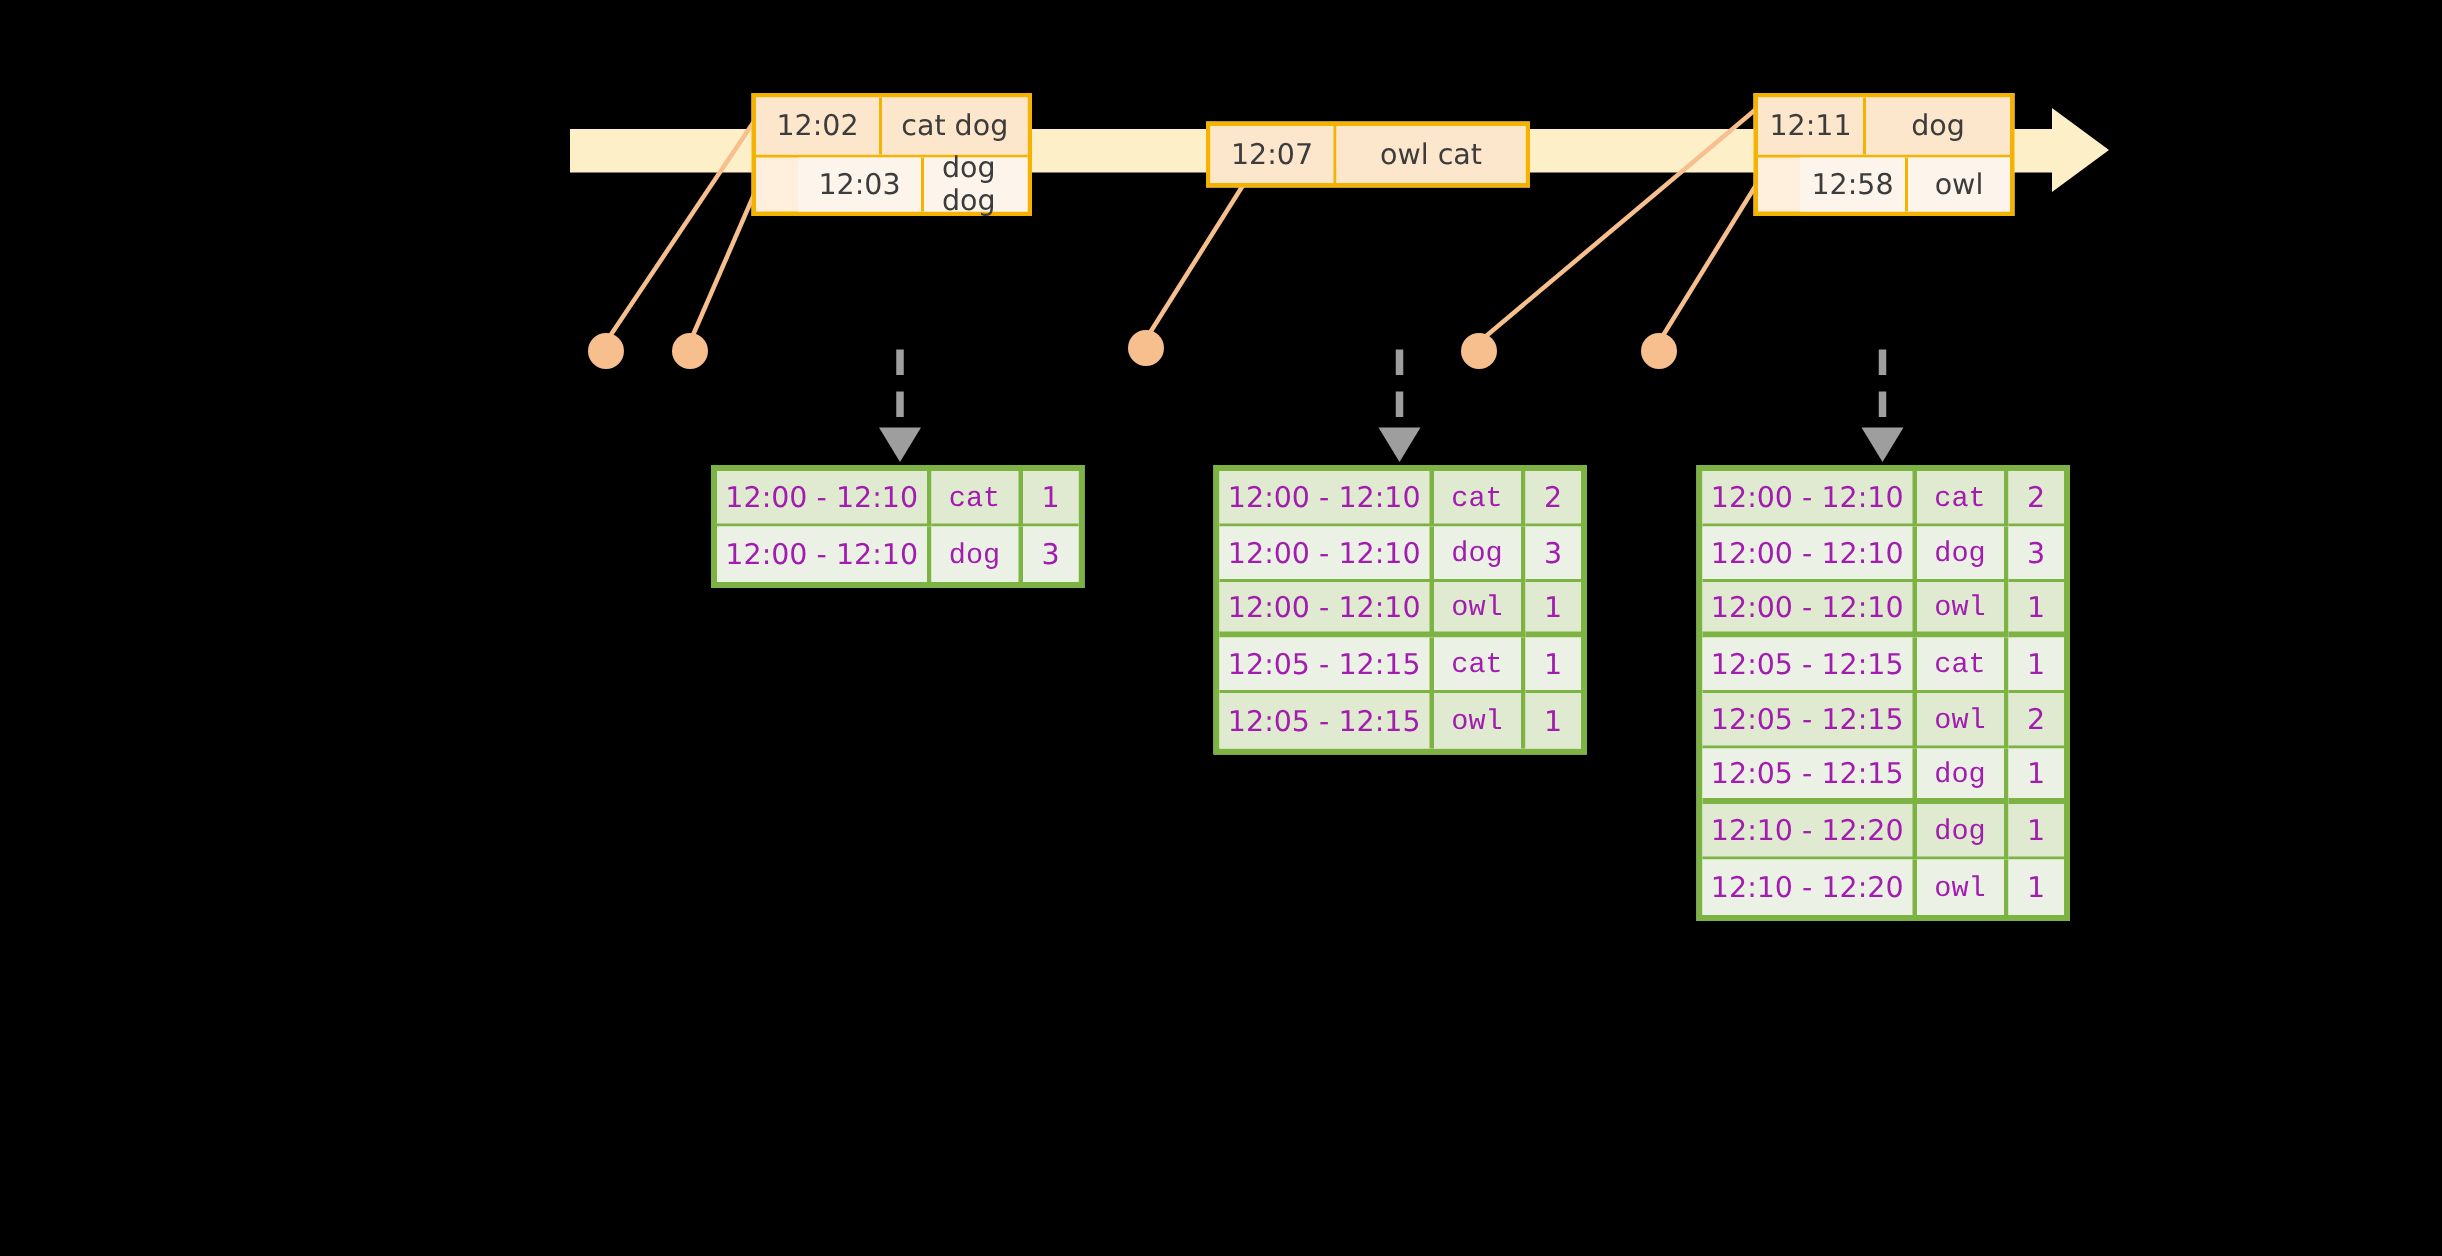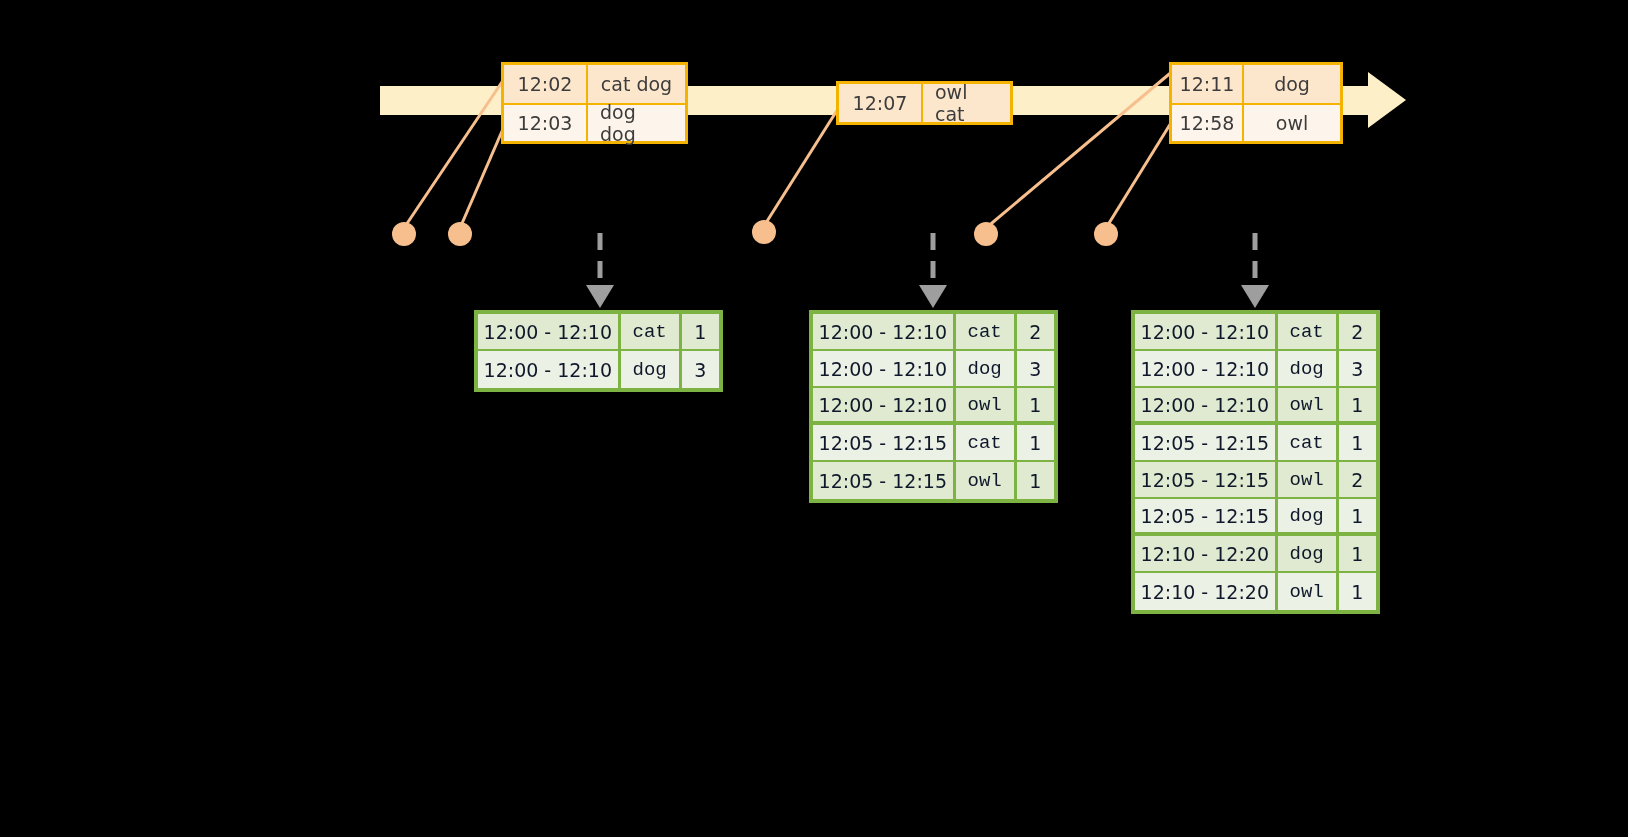--- a/index.html
+++ b/index.html
@@ -54,20 +54,21 @@
     background: #ffefdc;
     box-sizing: border-box;
   }
   .event-row {
     display: flex;
     height: 38px;
     box-sizing: border-box;
   }
   .event-row + .event-row {
     border-top: 2px solid #f5b301;
+    padding-left: 28px;
   }
   .event-row.alt .ev-time, .event-row.alt .ev-words {
     background: #fdf4eb;
   }
   .ev-time {
     width: 84px;
     background: #fde7cc;
     display: flex;
     align-items: center;
     justify-content: center;
@@ -82,21 +83,21 @@
     display: flex;
     align-items: center;
     justify-content: center;
     font-size: 19px;
     color: #3c3c3c;
     box-sizing: border-box;
     padding: 0 12px;
   }
 
   #event-box-1 { left: 501px; top: 62px; width: 187px; }
-  #event-box-2 { left: 836px; top: 81px; width: 177px; }
+  #event-box-2 { left: 804px; top: 81px; width: 216px; }
   #event-box-3 { left: 1169px; top: 62px; width: 174px; }
   #event-box-3 .ev-time { width: 72px; }
 
   
   .dot {
     position: absolute;
     width: 24px;
     height: 24px;
     border-radius: 50%;
     background: #f7bf8d;
@@ -114,21 +115,21 @@
     height: 37px;
     box-sizing: border-box;
   }
   .res-row.shade .rc { background: #dfead0; }
   .res-row.plain .rc { background: #ecf1e6; }
   .rc {
     display: flex;
     align-items: center;
     justify-content: center;
     font-size: 19px;
-    color: #0f172a;
+    color: #a21caf;
     box-sizing: border-box;
     border-right: 3px solid #7cb342;
     border-bottom: 2px solid #7cb342;
   }
   .rc:last-child { border-right: none; }
   .res-row:last-child .rc { border-bottom: none; }
   .rc.win { width: 145px; }
   .rc.key { width: 62px; font-family: Liberation Mono, monospace; }
   .rc.cnt { width: 38px; }
 

